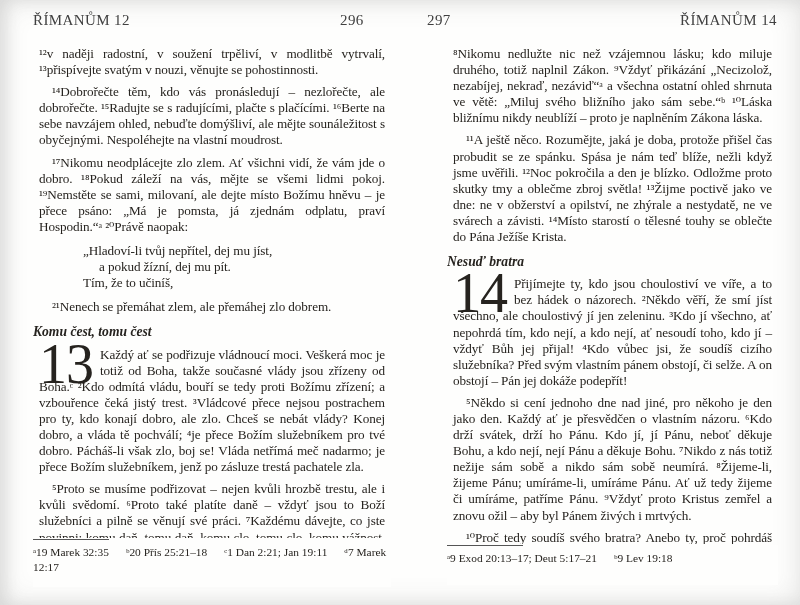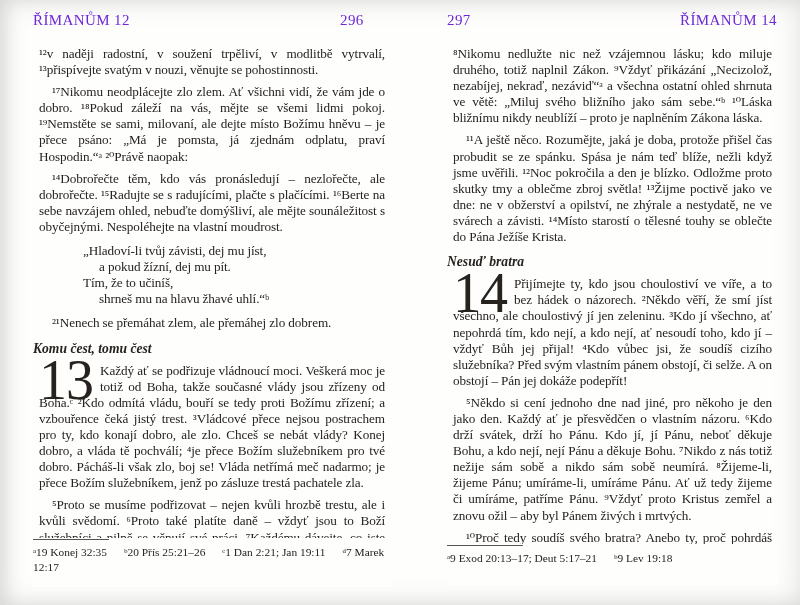--- a/index.html
+++ b/index.html
@@ -7,26 +7,26 @@
     width:800px;height:605px;position:relative;overflow:hidden;
     background:#fefefd;
     font-family:"Liberation Serif","DejaVu Serif",serif;
     color:#26231f;
   }
   .vignette{
     position:absolute;inset:0;pointer-events:none;
     box-shadow:inset 0 0 28px rgba(90,90,90,0.18), inset 8px 0 14px rgba(120,120,120,0.12);
   }
   .runhead{
-    position:absolute;top:12px;font-size:15px;letter-spacing:0.4px;color:#6d28d9;
+    position:absolute;top:12px;font-size:15px;letter-spacing:0.4px;color:#404040;
     white-space:nowrap;
   }
   #head-book-left{left:33px;}
   #head-page-left{left:340px;}
-  #head-page-right{left:447px;}
+  #head-page-right{left:427px;}
   #head-book-right{right:23px;text-align:right;}
   .col{
     position:absolute;top:40px;
     font-size:13.2px;line-height:16.1px;letter-spacing:-0.1px;
     text-align:justify;overflow:hidden;
   }
   #left-col{left:33px;width:358px;height:498px;}
   #right-col{left:447px;width:331px;height:504px;}
   p{margin:6px;text-indent:13px;}
   p.noindent{text-indent:0;}
@@ -58,39 +58,38 @@
 
 <div class="vignette"></div>
 
 <div class="runhead" id="head-book-left">ŘÍMANŮM 12</div>
 <div class="runhead" id="head-page-left">296</div>
 <div class="runhead" id="head-page-right">297</div>
 <div class="runhead" id="head-book-right">ŘÍMANŮM 14</div>
 
 <div class="col" id="left-col">
   <p class="noindent">¹²v naději radostní, v soužení trpěliví, v modlitbě vytrvalí, ¹³přispívejte svatým v nouzi, věnujte se pohostinnosti.</p>
+  <p>¹⁴Dobrořečte těm, kdo vás pronásledují – nezlořečte, ale dobrořečte. ¹⁵Radujte se s radujícími, plačte s plačícími. ¹⁶Berte na sebe navzájem ohled, nebuďte domýšliví, ale mějte sounáležitost s obyčejnými. Nespoléhejte na vlastní moudrost.</p>
   <p>¹⁷Nikomu neodplácejte zlo zlem. Ať všichni vidí, že vám jde o dobro. ¹⁸Pokud záleží na vás, mějte se všemi lidmi pokoj. ¹⁹Nemstěte se sami, milovaní, ale dejte místo Božímu hněvu – je přece psáno: „Má je pomsta, já zjednám odplatu, praví Hospodin.“ᵃ ²⁰Právě naopak:</p>
-  <p>¹⁴Dobrořečte těm, kdo vás pronásledují – nezlořečte, ale dobrořečte. ¹⁵Radujte se s radujícími, plačte s plačícími. ¹⁶Berte na sebe navzájem ohled, nebuďte domýšliví, ale mějte sounáležitost s obyčejnými. Nespoléhejte na vlastní moudrost.</p>
   <div class="poem">
-    <div class="l1">„Hladoví-li tvůj závisti, dej mu jíst,</div>
+    <div class="l1">„Hladoví-li tvůj nepřítel, dej mu jíst,</div>
     <div class="l2">a pokud žízní, dej mu pít.</div>
     <div class="l1">Tím, že to učiníš,</div>
-    <div class="l2">shrneš mu na hlavu žhavé uhlí.“ᵇ</div>
   </div>
   <p>²¹Nenech se přemáhat zlem, ale přemáhej zlo dobrem.</p>
   <div class="heading">Komu čest, tomu čest</div>
   <p class="chapter">
     <span class="dropcap">13</span><span>Každý ať se podřizuje vládnoucí moci. Veškerá moc je totiž od Boha, takže současné vlády jsou zřízeny od Boha.ᶜ ²Kdo odmítá vládu, bouří se tedy proti Božímu zřízení; a vzbouřence čeká jistý trest. ³Vládcové přece nejsou postrachem pro ty, kdo konají dobro, ale zlo. Chceš se nebát vlády? Konej dobro, a vláda tě pochválí; ⁴je přece Božím služebníkem pro tvé dobro. Pácháš-li však zlo, boj se! Vláda netřímá meč nadarmo; je přece Božím služebníkem, jenž po zásluze trestá pachatele zla.</span>
   </p>
   <p>⁵Proto se musíme podřizovat – nejen kvůli hrozbě trestu, ale i kvůli svědomí. ⁶Proto také platíte daně – vždyť jsou to Boží služebníci a pilně se věnují své práci. ⁷Každému dávejte, co jste povinni: komu daň, tomu daň, komu clo, tomu clo, komu vážnost, tomu vážnost, komu čest, tomu čest.ᵈ</p>
 </div>
 
 <div class="footnotes" id="left-fn">
   <div class="fn-rule"></div>
-  <span class="fn-entry">ᵃ19 Konej 32:35</span><span class="fn-entry">ᵇ20 Přís 25:21–26</span><span class="fn-entry">ᶜ1 Dan 2:21; Jan 19:11</span><span class="fn-entry">ᵈ7 Marek 12:17</span>
+  <span class="fn-entry">ᵃ19 Marek 32:35</span><span class="fn-entry">ᵇ20 Přís 25:21–18</span><span class="fn-entry">ᶜ1 Dan 2:21; Jan 19:11</span><span class="fn-entry">ᵈ7 Marek 12:17</span>
 </div>
 
 <div class="col" id="right-col">
   <p class="noindent">⁸Nikomu nedlužte nic než vzájemnou lásku; kdo miluje druhého, totiž naplnil Zákon. ⁹Vždyť přikázání „Necizolož, nezabíjej, nekraď, nezáviď“ᵃ a všechna ostatní ohled shrnuta ve větě: „Miluj svého bližního jako sám sebe.“ᵇ ¹⁰Láska bližnímu nikdy neublíží – proto je naplněním Zákona láska.</p>
   <p>¹¹A ještě něco. Rozumějte, jaká je doba, protože přišel čas probudit se ze spánku. Spása je nám teď blíže, nežli když jsme uvěřili. ¹²Noc pokročila a den je blízko. Odložme proto skutky tmy a oblečme zbroj světla! ¹³Žijme poctivě jako ve dne: ne v obžerství a opilství, ne zhýrale a nestydatě, ne ve svárech a závisti. ¹⁴Místo starostí o tělesné touhy se oblečte do Pána Ježíše Krista.</p>
   <div class="heading">Nesuď bratra</div>
   <p class="chapter">
     <span class="dropcap">14</span><span>Přijímejte ty, kdo jsou choulostiví ve víře, a to bez hádek o názorech. ²Někdo věří, že smí jíst všechno, ale choulostivý jí jen zeleninu. ³Kdo jí všechno, ať nepohrdá tím, kdo nejí, a kdo nejí, ať nesoudí toho, kdo jí – vždyť Bůh jej přijal! ⁴Kdo vůbec jsi, že soudíš cizího služebníka? Před svým vlastním pánem obstojí, či selže. A on obstojí – Pán jej dokáže podepřít!</span>
   </p>
   <p>⁵Někdo si cení jednoho dne nad jiné, pro někoho je den jako den. Každý ať je přesvědčen o vlastním názoru. ⁶Kdo drží svátek, drží ho Pánu. Kdo jí, jí Pánu, neboť děkuje Bohu, a kdo nejí, nejí Pánu a děkuje Bohu. ⁷Nikdo z nás totiž nežije sám sobě a nikdo sám sobě neumírá. ⁸Žijeme-li, žijeme Pánu; umíráme-li, umíráme Pánu. Ať už tedy žijeme či umíráme, patříme Pánu. ⁹Vždyť proto Kristus zemřel a znovu ožil – aby byl Pánem živých i mrtvých.</p>

